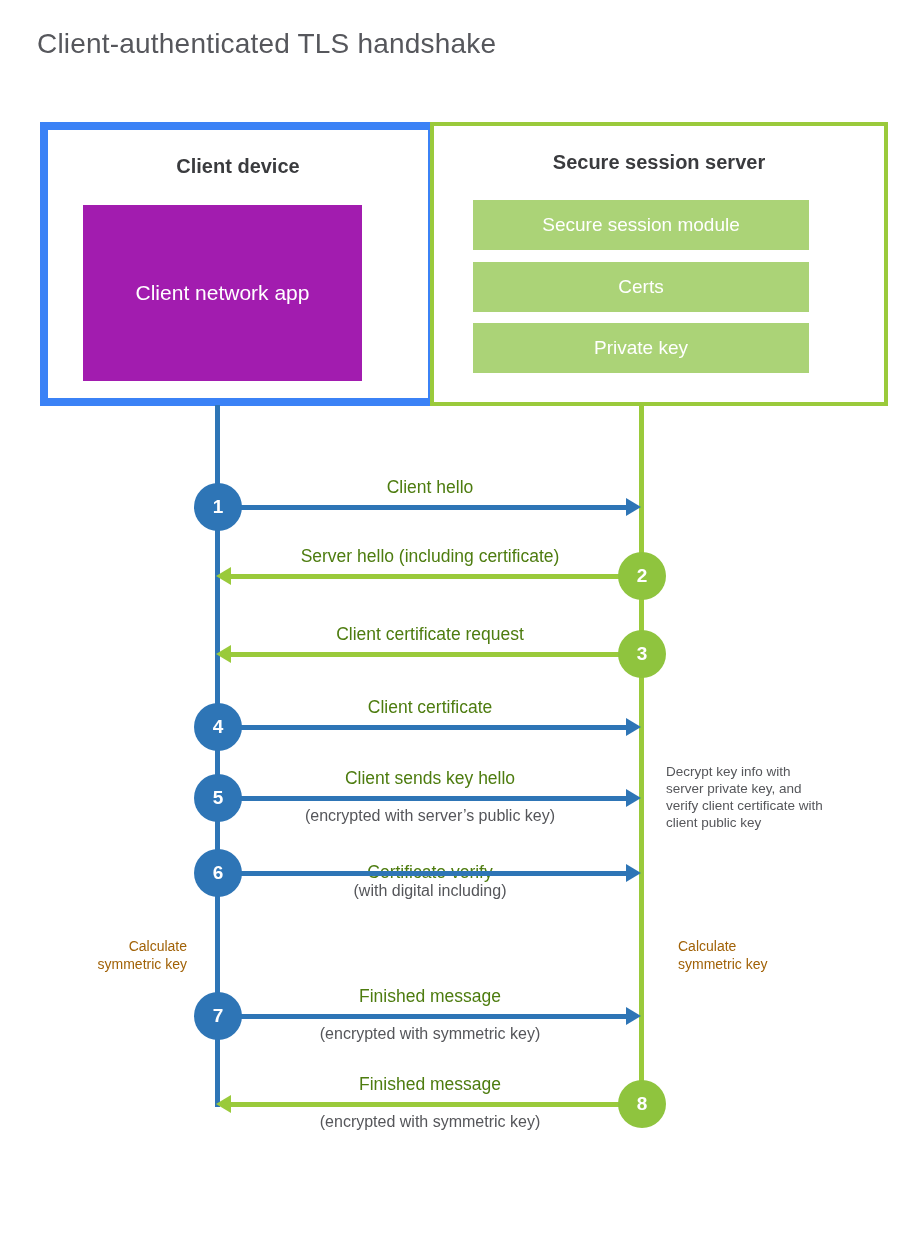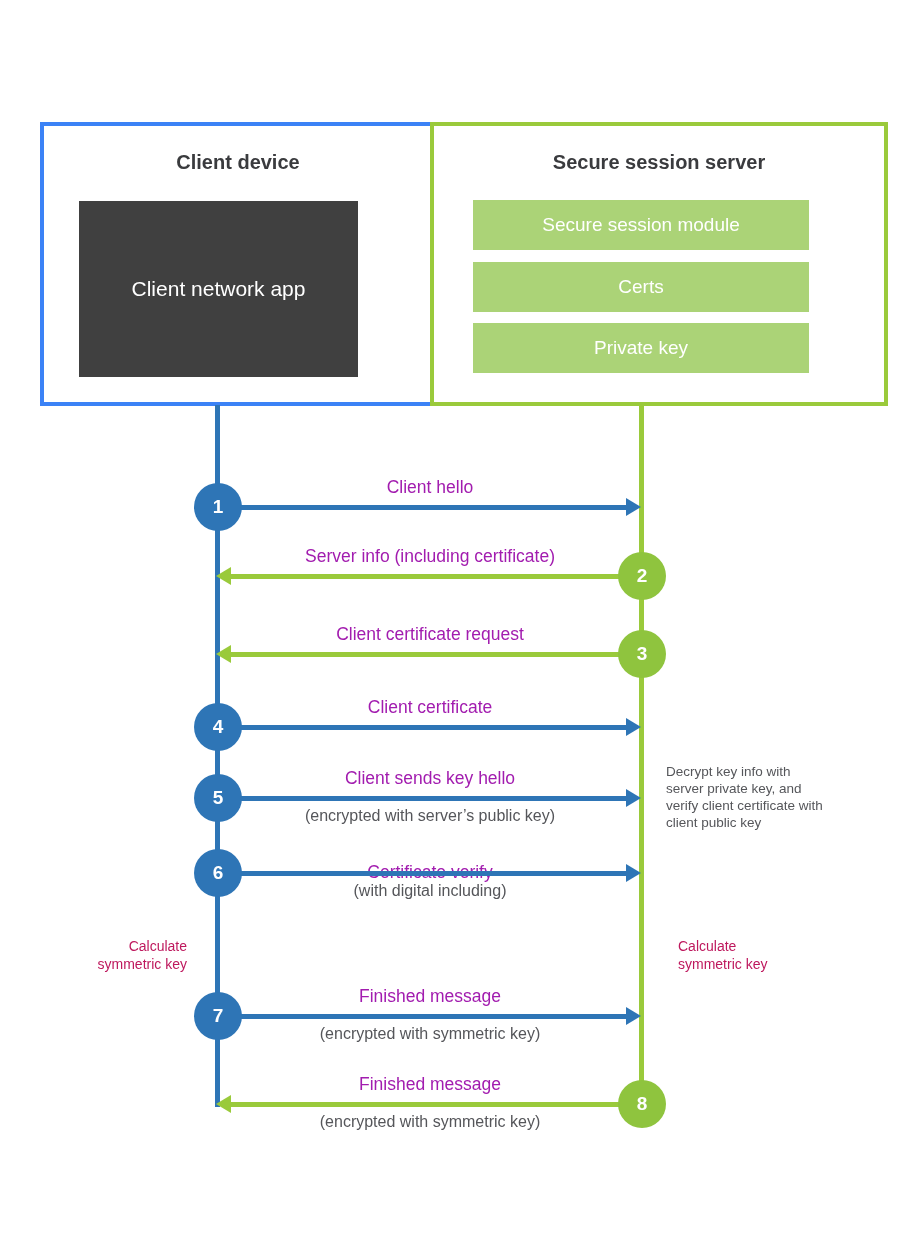--- a/index.html
+++ b/index.html
@@ -20,35 +20,35 @@
     color: #56575c;
     letter-spacing: 0.2px;
   }
   
   .actor-box {
     position: absolute;
     top: 122px;
     height: 284px;
     background: #ffffff;
   }
-  .client-box { left: 40px; width: 396px; border: 4px solid #3b82f6; }
+  .client-box { left: 40px; width: 396px; border: 8px solid #3b82f6; }
   .server-box { left: 430px; width: 458px; border: 4px solid #9aca3b; }
   .actor-title {
     position: absolute;
     left: 0; right: 0; top: 25px;
     text-align: center;
     font-size: 20px;
     font-weight: 700;
     color: #3a3b3e;
   }
   .client-module {
     position: absolute;
     left: 35px; top: 75px;
     width: 279px; height: 176px;
-    background: #404040;
+    background: #a21caf;
     display: flex; align-items: center; justify-content: center;
     text-align: center;
   }
   .client-module span {
     display: inline-block;
     max-width: 175px;
     color: #ffffff;
     font-size: 21px;
     line-height: 1.35;
   }
@@ -87,21 +87,21 @@
   .shaft.green { left: 231px; width: 411px; background: #9aca3b; }
   .head { position: absolute; width: 0; height: 0; z-index: 2;
           border-top: 9px solid transparent; border-bottom: 9px solid transparent; }
   .head.right { left: 626px; border-left: 15px solid #2e75b6; }
   .head.left  { left: 216px; border-right: 15px solid #9aca3b; }
   .msg-label {
     position: absolute;
     left: 230px; width: 400px;
     text-align: center;
     font-size: 17.5px;
-    color: #a21caf;
+    color: #4d7c0f;
     z-index: 1;
   }
   .msg-sub {
     position: absolute;
     left: 230px; width: 400px;
     text-align: center;
     font-size: 16px;
     color: #55565a;
     z-index: 1;
   }
@@ -132,30 +132,31 @@
     font-size: 13.5px;
     line-height: 17px;
     color: #55565a;
   }
   .note-calc {
     position: absolute;
     top: 938px;
     width: 110px;
     font-size: 14px;
     line-height: 17.5px;
-    color: #be185d;
+    color: #a16207;
   }
   .note-calc.left  { left: 77px; text-align: right; }
   .note-calc.right { left: 678px; text-align: left; }
 </style>
 </head>
 <body>
 
 <div class="canvas">
 
+  <div class="page-title">Client-authenticated TLS handshake</div>
 
   <div class="actor-box client-box">
     <div class="actor-title">Client device</div>
     <div class="client-module">
       <span>Client network app</span>
     </div>
   </div>
 
   <div class="actor-box server-box">
     <div class="actor-title">Secure session server</div>
@@ -165,21 +166,21 @@
   </div>
 
   <div class="lifeline blue"></div>
   <div class="lifeline green"></div>
 
   <div class="msg-label y1l">Client hello</div>
   <div class="shaft blue y1"></div>
   <div class="head right h1"></div>
   <div class="step-circle blue c1">1</div>
 
-  <div class="msg-label y2l">Server info (including certificate)</div>
+  <div class="msg-label y2l">Server hello (including certificate)</div>
   <div class="shaft green y2"></div>
   <div class="head left h2"></div>
   <div class="step-circle green c2">2</div>
 
   <div class="msg-label y3l">Client certificate request</div>
   <div class="shaft green y3"></div>
   <div class="head left h3"></div>
   <div class="step-circle green c3">3</div>
 
   <div class="msg-label y4l">Client certificate</div>

